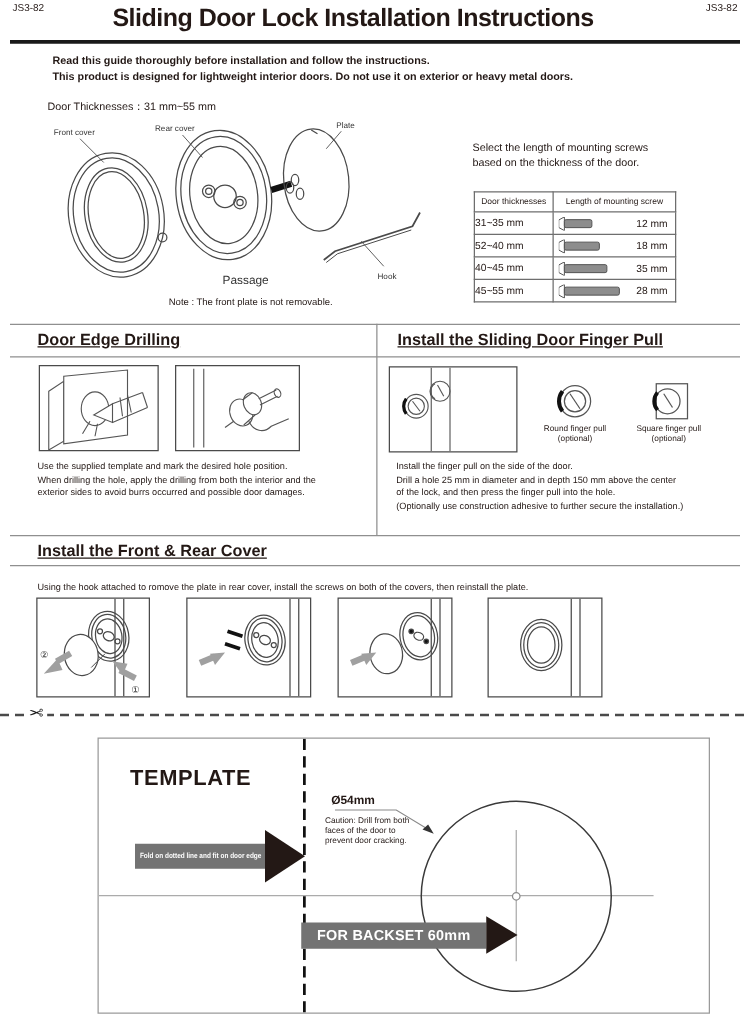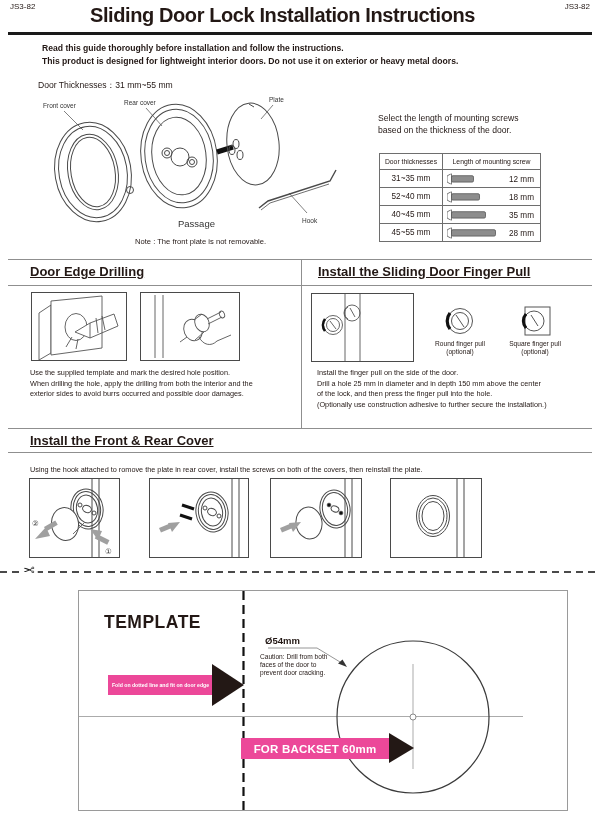--- a/index.html
+++ b/index.html
@@ -11,37 +11,37 @@
   .title{width:475px;text-align:right;top:4px;left:0;font-size:20px;font-weight:bold;letter-spacing:-0.4px;}
   .title-rule{left:8px;width:584px;top:32px;height:2.5px;background:#1a1a1a;}
   .intro{left:42px;top:42px;font-size:8.6px;font-weight:bold;line-height:12.5px;}
   .door-thick{left:38px;top:80px;font-size:8.6px;}
   .note{left:135px;top:237px;font-size:7.6px;}
   .sel-text{left:378px;top:113px;font-size:8.6px;line-height:11.5px;}
   table.screws{position:absolute;left:379px;top:153px;width:162px;border-collapse:collapse;}
   table.screws th,table.screws td{border:1px solid #6e6e6e;padding:0;}
   table.screws th{font-size:6.8px;font-weight:normal;height:15px;text-align:center;color:#231815;}
   table.screws td{height:17px;font-size:8.2px;}
-  td.thick{width:62px;text-align:center;}
+  td.thick{width:62px;text-align:left;}
   td.len{position:relative;}
   td.len .mm{position:absolute;right:6px;top:50%;transform:translateY(-50%);}
   td.len svg{position:absolute;left:4px;top:50%;transform:translateY(-50%);}
   .rule-gray{background:#8f8f8f;height:1px;}
   .h2{font-size:13px;font-weight:bold;text-decoration:underline;}
   .vdiv{left:301px;top:259px;width:1px;height:169px;background:#8f8f8f;}
   .illus{border:1px solid #4a4a4a;background:#fff;}
   .body-text{font-size:7.3px;line-height:10.6px;}
   .cap{font-size:6.6px;line-height:8px;text-align:center;}
   .cutline{left:0;top:571px;width:600px;height:1.5px;
      background:repeating-linear-gradient(90deg,#4a4a4a 0 7px,transparent 7px 12px);}
   .scissors{left:20px;top:562px;font-size:14px;background:#fff;padding:0 3px;transform:scaleX(-1);color:#1a1a1a;}
   .tpl-box{left:78px;top:590px;width:444px;height:219px;border:1px solid #9a9a9a;padding-left:44px;}
   .tpl-title{left:25px;top:21px;font-size:17.5px;font-weight:bold;letter-spacing:0.5px;}
   .arrow{position:absolute;}
-  .arrow .bodyb{position:absolute;background:#ec4899;color:#fff;display:flex;align-items:center;justify-content:center;}
+  .arrow .bodyb{position:absolute;background:#737373;color:#fff;display:flex;align-items:center;justify-content:center;}
   .arrow .head{position:absolute;width:0;height:0;}
   .fold-arrow{left:29px;top:73px;width:136px;height:42px;}
   .fold-arrow .bodyb{left:0;top:11px;width:104px;height:20px;font-size:6px;font-weight:bold;}
   .fold-arrow .bodyb span{display:inline-block;transform:scaleX(0.86);white-space:nowrap;}
   .fold-arrow .head{left:104px;top:0;border-top:21px solid transparent;border-bottom:21px solid transparent;border-left:32px solid #231815;}
   .backset-arrow{left:162px;top:142px;width:173px;height:31px;}
   .backset-arrow .bodyb{left:0;top:5px;width:148px;height:21px;font-size:11.5px;font-weight:bold;letter-spacing:0.2px;}
   .backset-arrow .head{left:148px;top:0;border-top:15.5px solid transparent;border-bottom:15.5px solid transparent;border-left:25px solid #231815;}
   .dia{left:186px;top:44px;font-size:9.5px;font-weight:bold;}
   .caution{left:181px;top:62px;font-size:6.6px;line-height:8px;}

